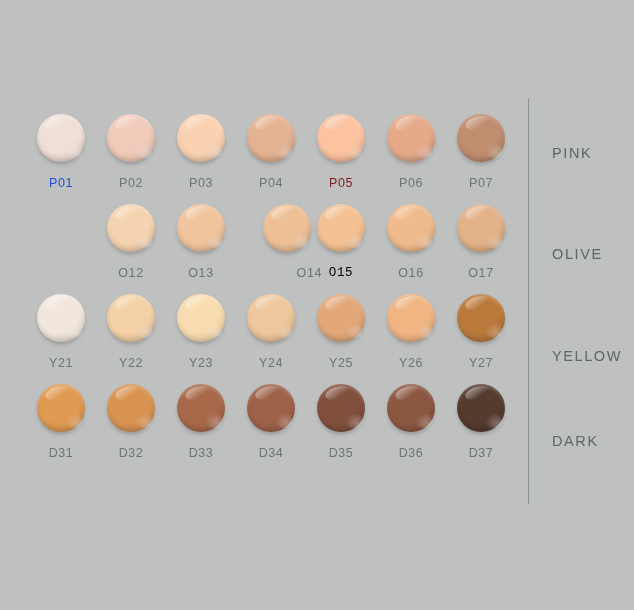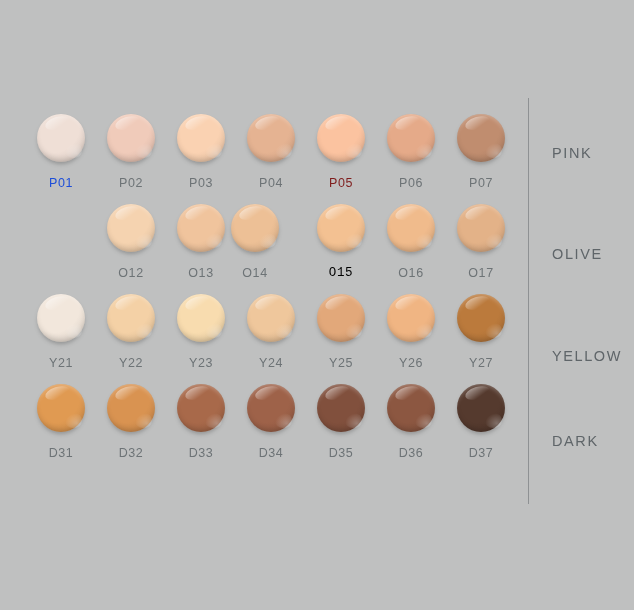--- a/index.html
+++ b/index.html
@@ -178,21 +178,21 @@
             <div class="droplet" style="background: radial-gradient(circle at 34% 26%, rgb(245, 211, 176), rgb(245, 211, 176) 55%, rgba(0, 0, 0, 0.14) 100%), rgb(245, 211, 176);"></div>
           </div>
           <div class="shade-label" style="color: rgb(109, 115, 118);">O12</div>
         </div>
         <div class="shade-cell" style="left: 140px;">
           <div class="droplet-wrap">
             <div class="droplet" style="background: radial-gradient(circle at 34% 26%, rgb(240, 196, 157), rgb(240, 196, 157) 55%, rgba(0, 0, 0, 0.14) 100%), rgb(240, 196, 157);"></div>
           </div>
           <div class="shade-label" style="color: rgb(109, 115, 118);">O13</div>
         </div>
-        <div class="shade-cell" style="left: 194px;">
+        <div class="shade-cell" style="left: 226px; text-align: right;">
           <div class="droplet-wrap">
             <div class="droplet" style="background: radial-gradient(circle at 34% 26%, rgb(237, 192, 150), rgb(237, 192, 150) 55%, rgba(0, 0, 0, 0.14) 100%), rgb(237, 192, 150);"></div>
           </div>
           <div class="shade-label" style="color: rgb(109, 115, 118);">O14</div>
         </div>
         <div class="shade-cell" style="left: 280px;">
           <div class="droplet-wrap">
             <div class="droplet" style="background: radial-gradient(circle at 34% 26%, rgb(243, 193, 146), rgb(243, 193, 146) 55%, rgba(0, 0, 0, 0.14) 100%), rgb(243, 193, 146);"></div>
           </div>
           <div class="shade-label" style="color: #000000; font-family: Liberation Mono, monospace;">O15</div>

